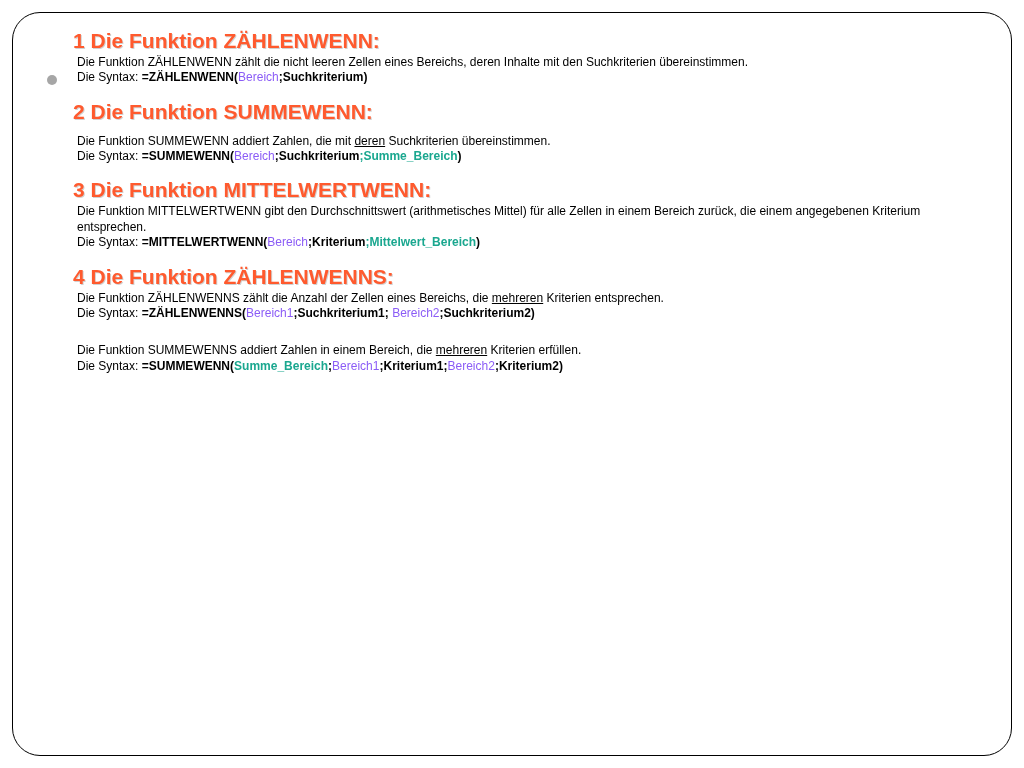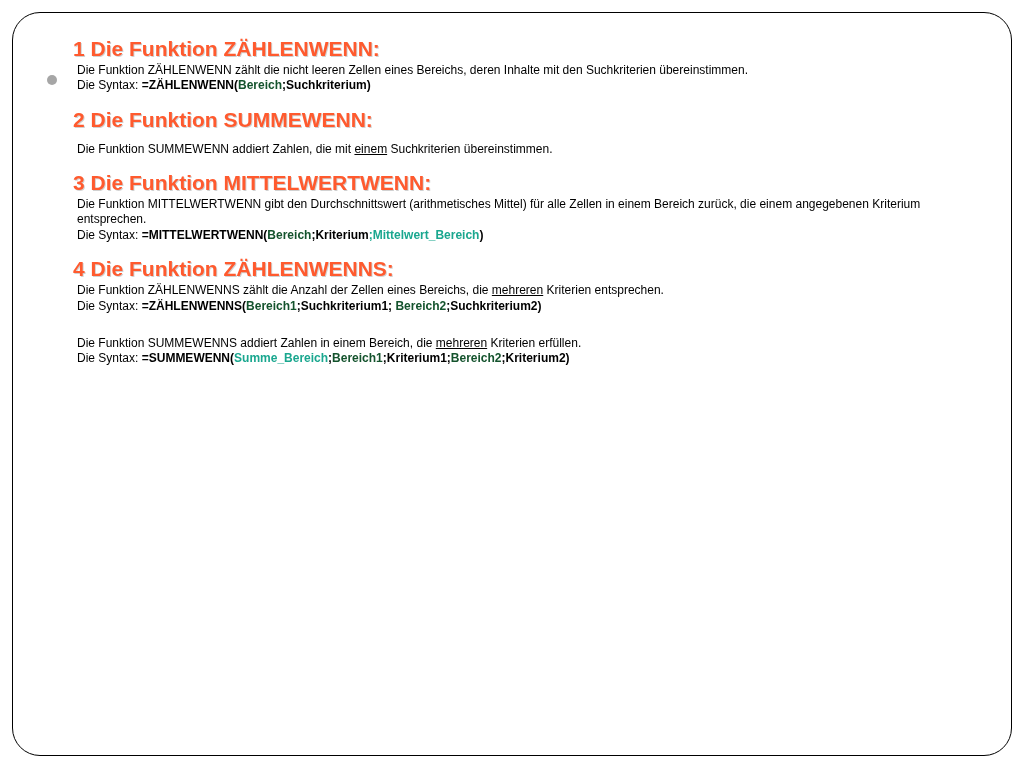--- a/index.html
+++ b/index.html
@@ -8,21 +8,21 @@
     height: 768px;
     background: #fff;
     font-family: "Century Gothic", "Avant Garde", sans-serif;
     position: relative;
   }
   .slide {
     position: absolute;
     inset: 12px;
     border: 1px solid #000;
     border-radius: 28px;
-    padding: 24px 40px 20px 60px;
+    padding: 16px 40px 20px 60px;
   }
   .bullet {
     position: absolute;
     left: 34px;
     width: 10px; height: 10px;
     border-radius: 50%;
     background: #a6a6a6;
   }
   .section { margin-bottom: 6px; }
   .heading {
@@ -33,21 +33,21 @@
     margin-bottom: 2px;
   }
   .body {
     color: #000;
     font-size: 12px;
     line-height: 1.28;
     padding-left: 4px;
   }
   .syntax-line { margin-top: 0; }
   .b { font-weight: bold; }
-  .red { color: #14532d; font-weight: bold; }
+  .red { color: #8b5cf6; font-weight: normal; }
   .teal { color: #1aa78f; font-weight: bold; }
   .u { text-decoration: underline; }
   .gap { height: 8px; }
 </style>
 </head>
 <body>
 
 <div class="slide">
   <span class="bullet" style="top:62px"></span>
 
@@ -60,21 +60,24 @@
       </span>
     </div>
   </div>
 
   <div class="gap"></div>
 
   <div class="section">
     <div class="heading">2 Die Funktion SUMMEWENN:</div>
     <div class="gap"></div>
     <div class="body">
-      <span>Die Funktion SUMMEWENN addiert Zahlen, die mit </span><span class="u">einem</span><span> Suchkriterien übereinstimmen.</span><br>
+      <span>Die Funktion SUMMEWENN addiert Zahlen, die mit </span><span class="u">deren</span><span> Suchkriterien übereinstimmen.</span><br>
+      <span class="syntax-line">
+        <span>Die Syntax: </span><span class="b">=SUMMEWENN(</span><span class="red">Bereich</span><span class="b">;</span><span class="b">Suchkriterium</span><span class="teal">;</span><span class="teal">Summe_Bereich</span><span class="b">)</span>
+      </span>
     </div>
   </div>
 
   <div class="gap"></div>
 
   <div class="section">
     <div class="heading">3 Die Funktion MITTELWERTWENN:</div>
     <div class="body">
       <span>Die Funktion MITTELWERTWENN gibt den Durchschnittswert (arithmetisches Mittel) für alle Zellen in einem Bereich zurück, die einem angegebenen Kriterium entsprechen.</span><br>
       <span class="syntax-line">

